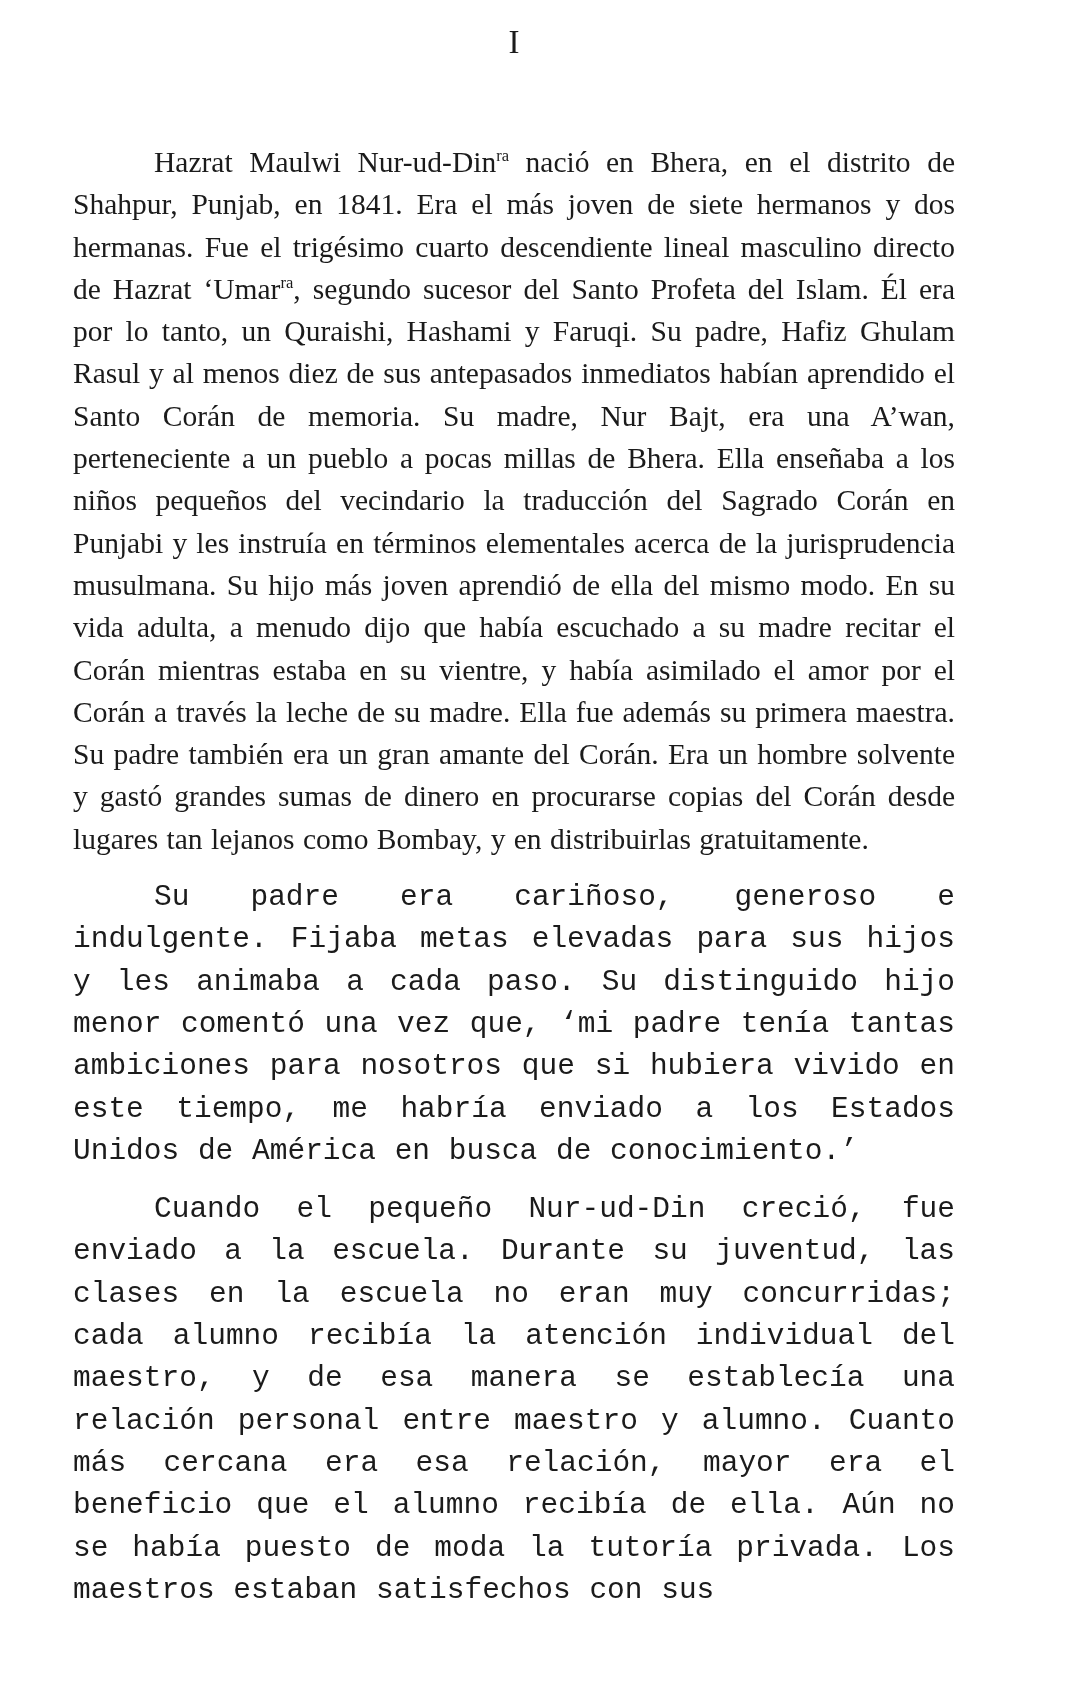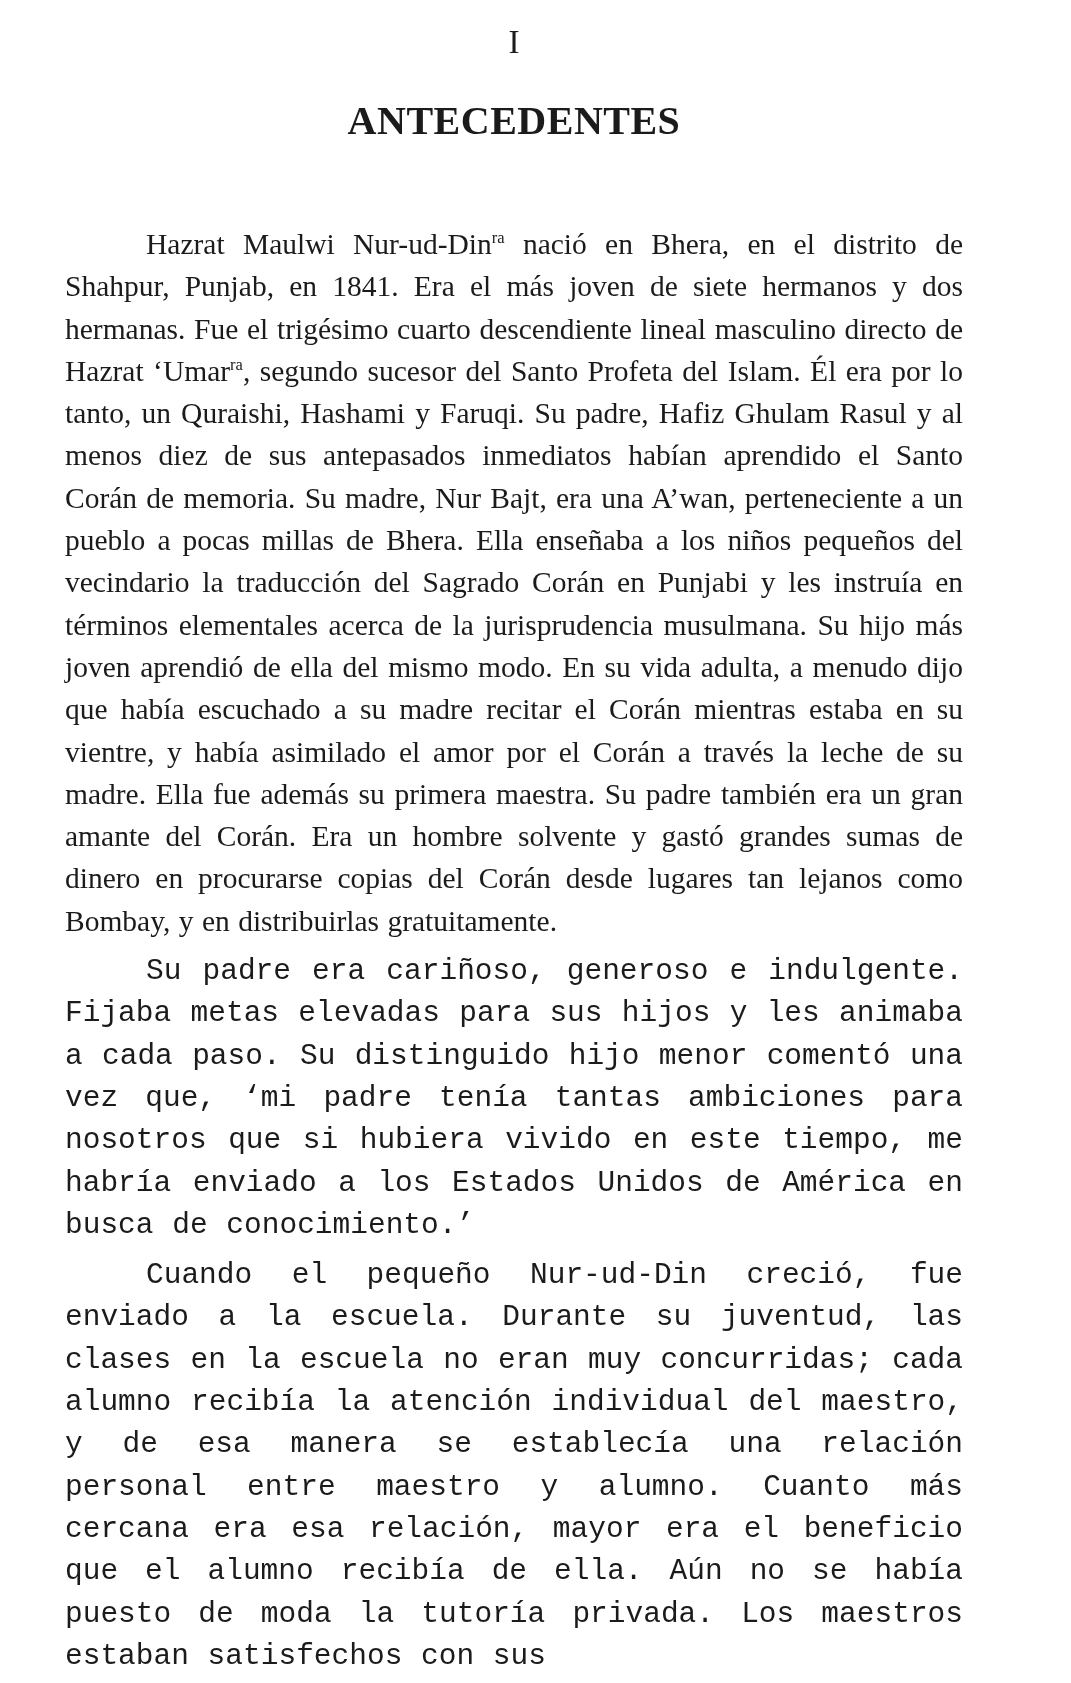--- a/index.html
+++ b/index.html
@@ -33,21 +33,21 @@
     font-size: 40px;
     font-weight: bold;
     line-height: 1;
     margin: 42px 0 0 0;
     letter-spacing: 0.5px;
   }
   .body-text {
     margin-top: 82px;
   }
   .para {
-    margin: 8px;
+    margin: 16px;
     font-size: 29.5px;
     line-height: 42.3px;
     text-align: justify;
     text-indent: 81px;
     word-spacing: 1px;
     hyphens: none;
   }
   .para + .para {
     margin-top: 5px;
     font-family: Liberation Mono, monospace;
@@ -56,19 +56,18 @@
     font-size: 0.56em;
     line-height: 0;
     vertical-align: super;
   }
 </style>
 </head>
 <body>
 
 <div class="page">
   <div class="chapter-num">I</div>
-  <h1 class="title">ANTECEDENTES</h1>
   <div class="body-text">
       <p class="para"><span>Hazrat Maulwi Nur-ud-Din</span><sup>ra</sup><span> nació en Bhera, en el distrito de Shahpur, Punjab, en 1841. Era el más joven de siete hermanos y dos hermanas. Fue el trigésimo cuarto descendiente lineal masculino directo de Hazrat ‘Umar</span><sup>ra</sup><span>, segundo sucesor del Santo Profeta del Islam. Él era por lo tanto, un Quraishi, Hashami y Faruqi. Su padre, Hafiz Ghulam Rasul y al menos diez de sus antepasados inmediatos habían aprendido el Santo Corán de memoria. Su madre, Nur Bajt, era una A’wan, perteneciente a un pueblo a pocas millas de Bhera. Ella enseñaba a los niños pequeños del vecindario la traducción del Sagrado Corán en Punjabi y les instruía en términos elementales acerca de la jurisprudencia musulmana. Su hijo más joven aprendió de ella del mismo modo. En su vida adulta, a menudo dijo que había escuchado a su madre recitar el Corán mientras estaba en su vientre, y había asimilado el amor por el Corán a través la leche de su madre. Ella fue además su primera maestra. Su padre también era un gran amante del Corán. Era un hombre solvente y gastó grandes sumas de dinero en procurarse copias del Corán desde lugares tan lejanos como Bombay, y en distribuirlas gratuitamente.</span></p>
       <p class="para"><span>Su padre era cariñoso, generoso e indulgente. Fijaba metas elevadas para sus hijos y les animaba a cada paso. Su distinguido hijo menor comentó una vez que, ‘mi padre tenía tantas ambiciones para nosotros que si hubiera vivido en este tiempo, me habría enviado a los Estados Unidos de América en busca de conocimiento.’</span></p>
       <p class="para"><span>Cuando el pequeño Nur-ud-Din creció, fue enviado a la escuela. Durante su juventud, las clases en la escuela no eran muy concurridas; cada alumno recibía la atención individual del maestro, y de esa manera se establecía una relación personal entre maestro y alumno. Cuanto más cercana era esa relación, mayor era el beneficio que el alumno recibía de ella. Aún no se había puesto de moda la tutoría privada. Los maestros estaban satisfechos con sus</span></p>
     </div>
 </div>
 
 </body></html>

